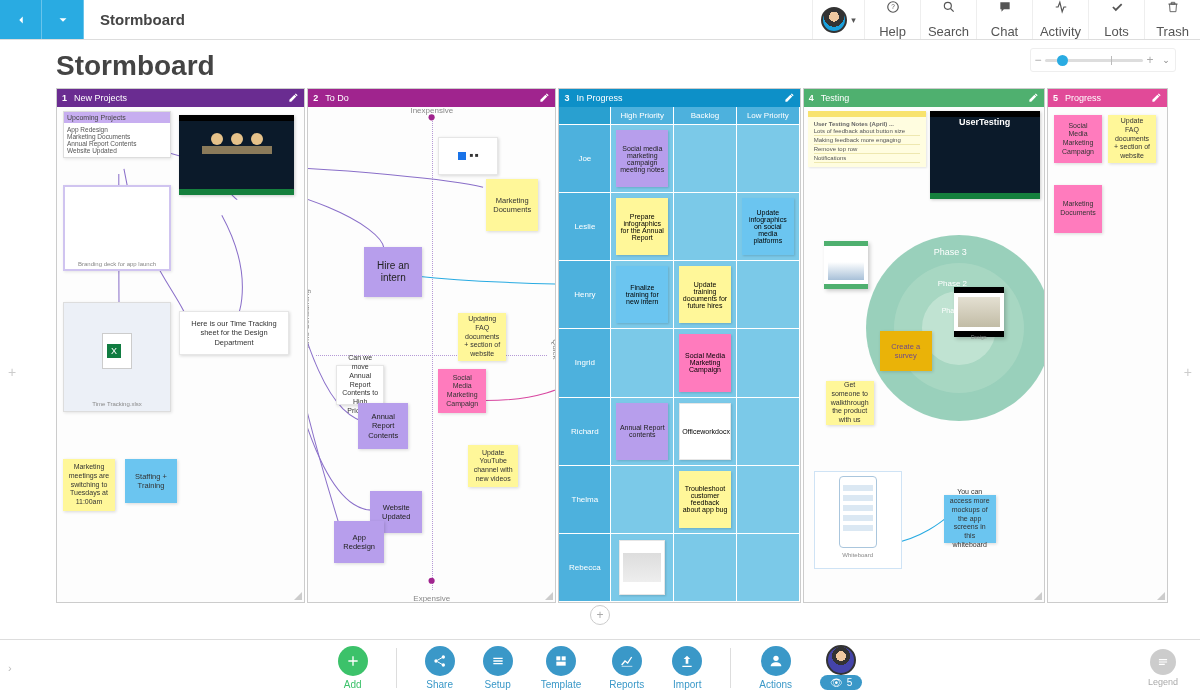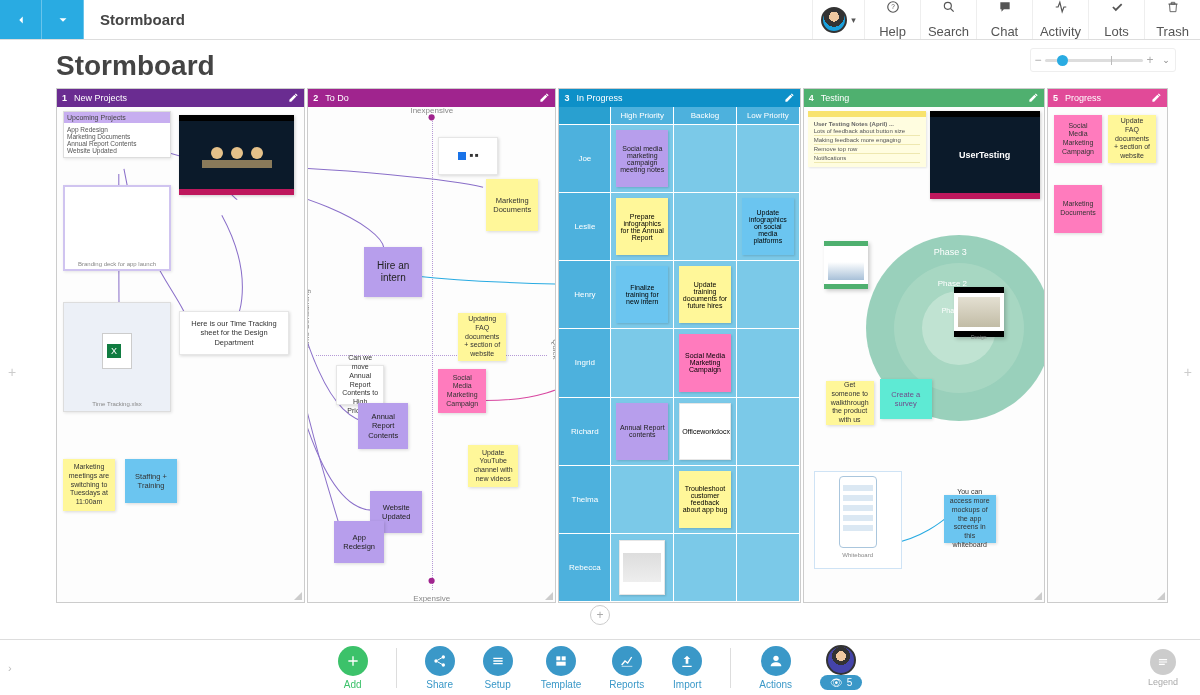--- a/index.html
+++ b/index.html
@@ -53,21 +53,21 @@
 .resize-corner::before { content: ''; position: absolute; right: 0; bottom: 0; border-right: 8px solid #ccc; border-top: 8px solid transparent; }
 
 
 .sticky { position: absolute; font-size: 7.5px; line-height: 1.25; color: #333; display: flex; align-items: center; justify-content: center; text-align: center; padding: 5px; box-shadow: 1px 1px 3px rgba(0,0,0,.15); cursor: pointer; }
 .sticky.small { font-size: 7px; }
 .st-yellow { background: #fff799; }
 .st-purple { background: #b79eec; color: #222; }
 .st-pink { background: #ff7bbd; }
 .st-blue { background: #6bc5f0; }
 .st-white { background: #fff; border: 1px solid #e6e6e6; }
-.st-lav { background: #5eead4; margin-top: 48px; }
+.st-lav { background: #eab308; }
 
 
 .panel { position: absolute; background: #fff; border: 1px solid #ddd; box-shadow: 1px 1px 3px rgba(0,0,0,.1); }
 .panel-header { background: #c7aef0; font-size: 7px; padding: 2px 3px; color: #444; }
 .panel-body { padding: 3px; font-size: 6.5px; color: #555; }
 
 
 .connectors { position: absolute; inset: 0; pointer-events: none; }
 
 
@@ -79,21 +79,21 @@
 
 
 .radial { position: absolute; border-radius: 50%; background: #a3d5c3; opacity: .9; }
 .radial-label { position: absolute; font-size: 9px; color: #fff; font-weight: 500; }
 
 
 .index-card { position: absolute; background: #fffde0; border-top: 6px solid #f8e36e; font-size: 6px; padding: 4px 6px; color: #555; box-shadow: 1px 1px 2px rgba(0,0,0,.1); }
 .index-card .row { border-bottom: 1px solid #eee8b0; padding: 1px 0; }
 
 
-.video { position: absolute; background: #0b1a2a; display: flex; align-items: center; justify-content: center; box-shadow: 1px 1px 3px rgba(0,0,0,.2); border-top: 6px solid #000; border-bottom: 6px solid #be185d; }
+.video { position: absolute; background: #0b1a2a; display: flex; align-items: flex-start; justify-content: center; box-shadow: 1px 1px 3px rgba(0,0,0,.2); border-top: 6px solid #000; border-bottom: 6px solid #15803d; }
 .video .vt { color: #fff; font-size: 9px; font-weight: 600; }
 
 
 .wire { position: absolute; background: #fff; border: 1px solid #cfe3f5; padding: 4px; }
 .wire .phone { width: 38px; height: 72px; border: 1px solid #aac6dd; border-radius: 4px; margin: 0 auto; position: relative; }
 .wire .phone::after { content: ''; position: absolute; top: 8px; left: 3px; right: 3px; height: 50px; background: repeating-linear-gradient(#dbe8f3 0 6px, transparent 6px 10px); }
 
 
 .photo { position: absolute; background: #fff; padding: 4px; box-shadow: 2px 2px 4px rgba(0,0,0,.2); border-top: 6px solid #000; border-bottom: 6px solid #000; }
 .photo .img { width: 100%; height: 100%; background: linear-gradient(#e4e0d2, #c2bca6); }

